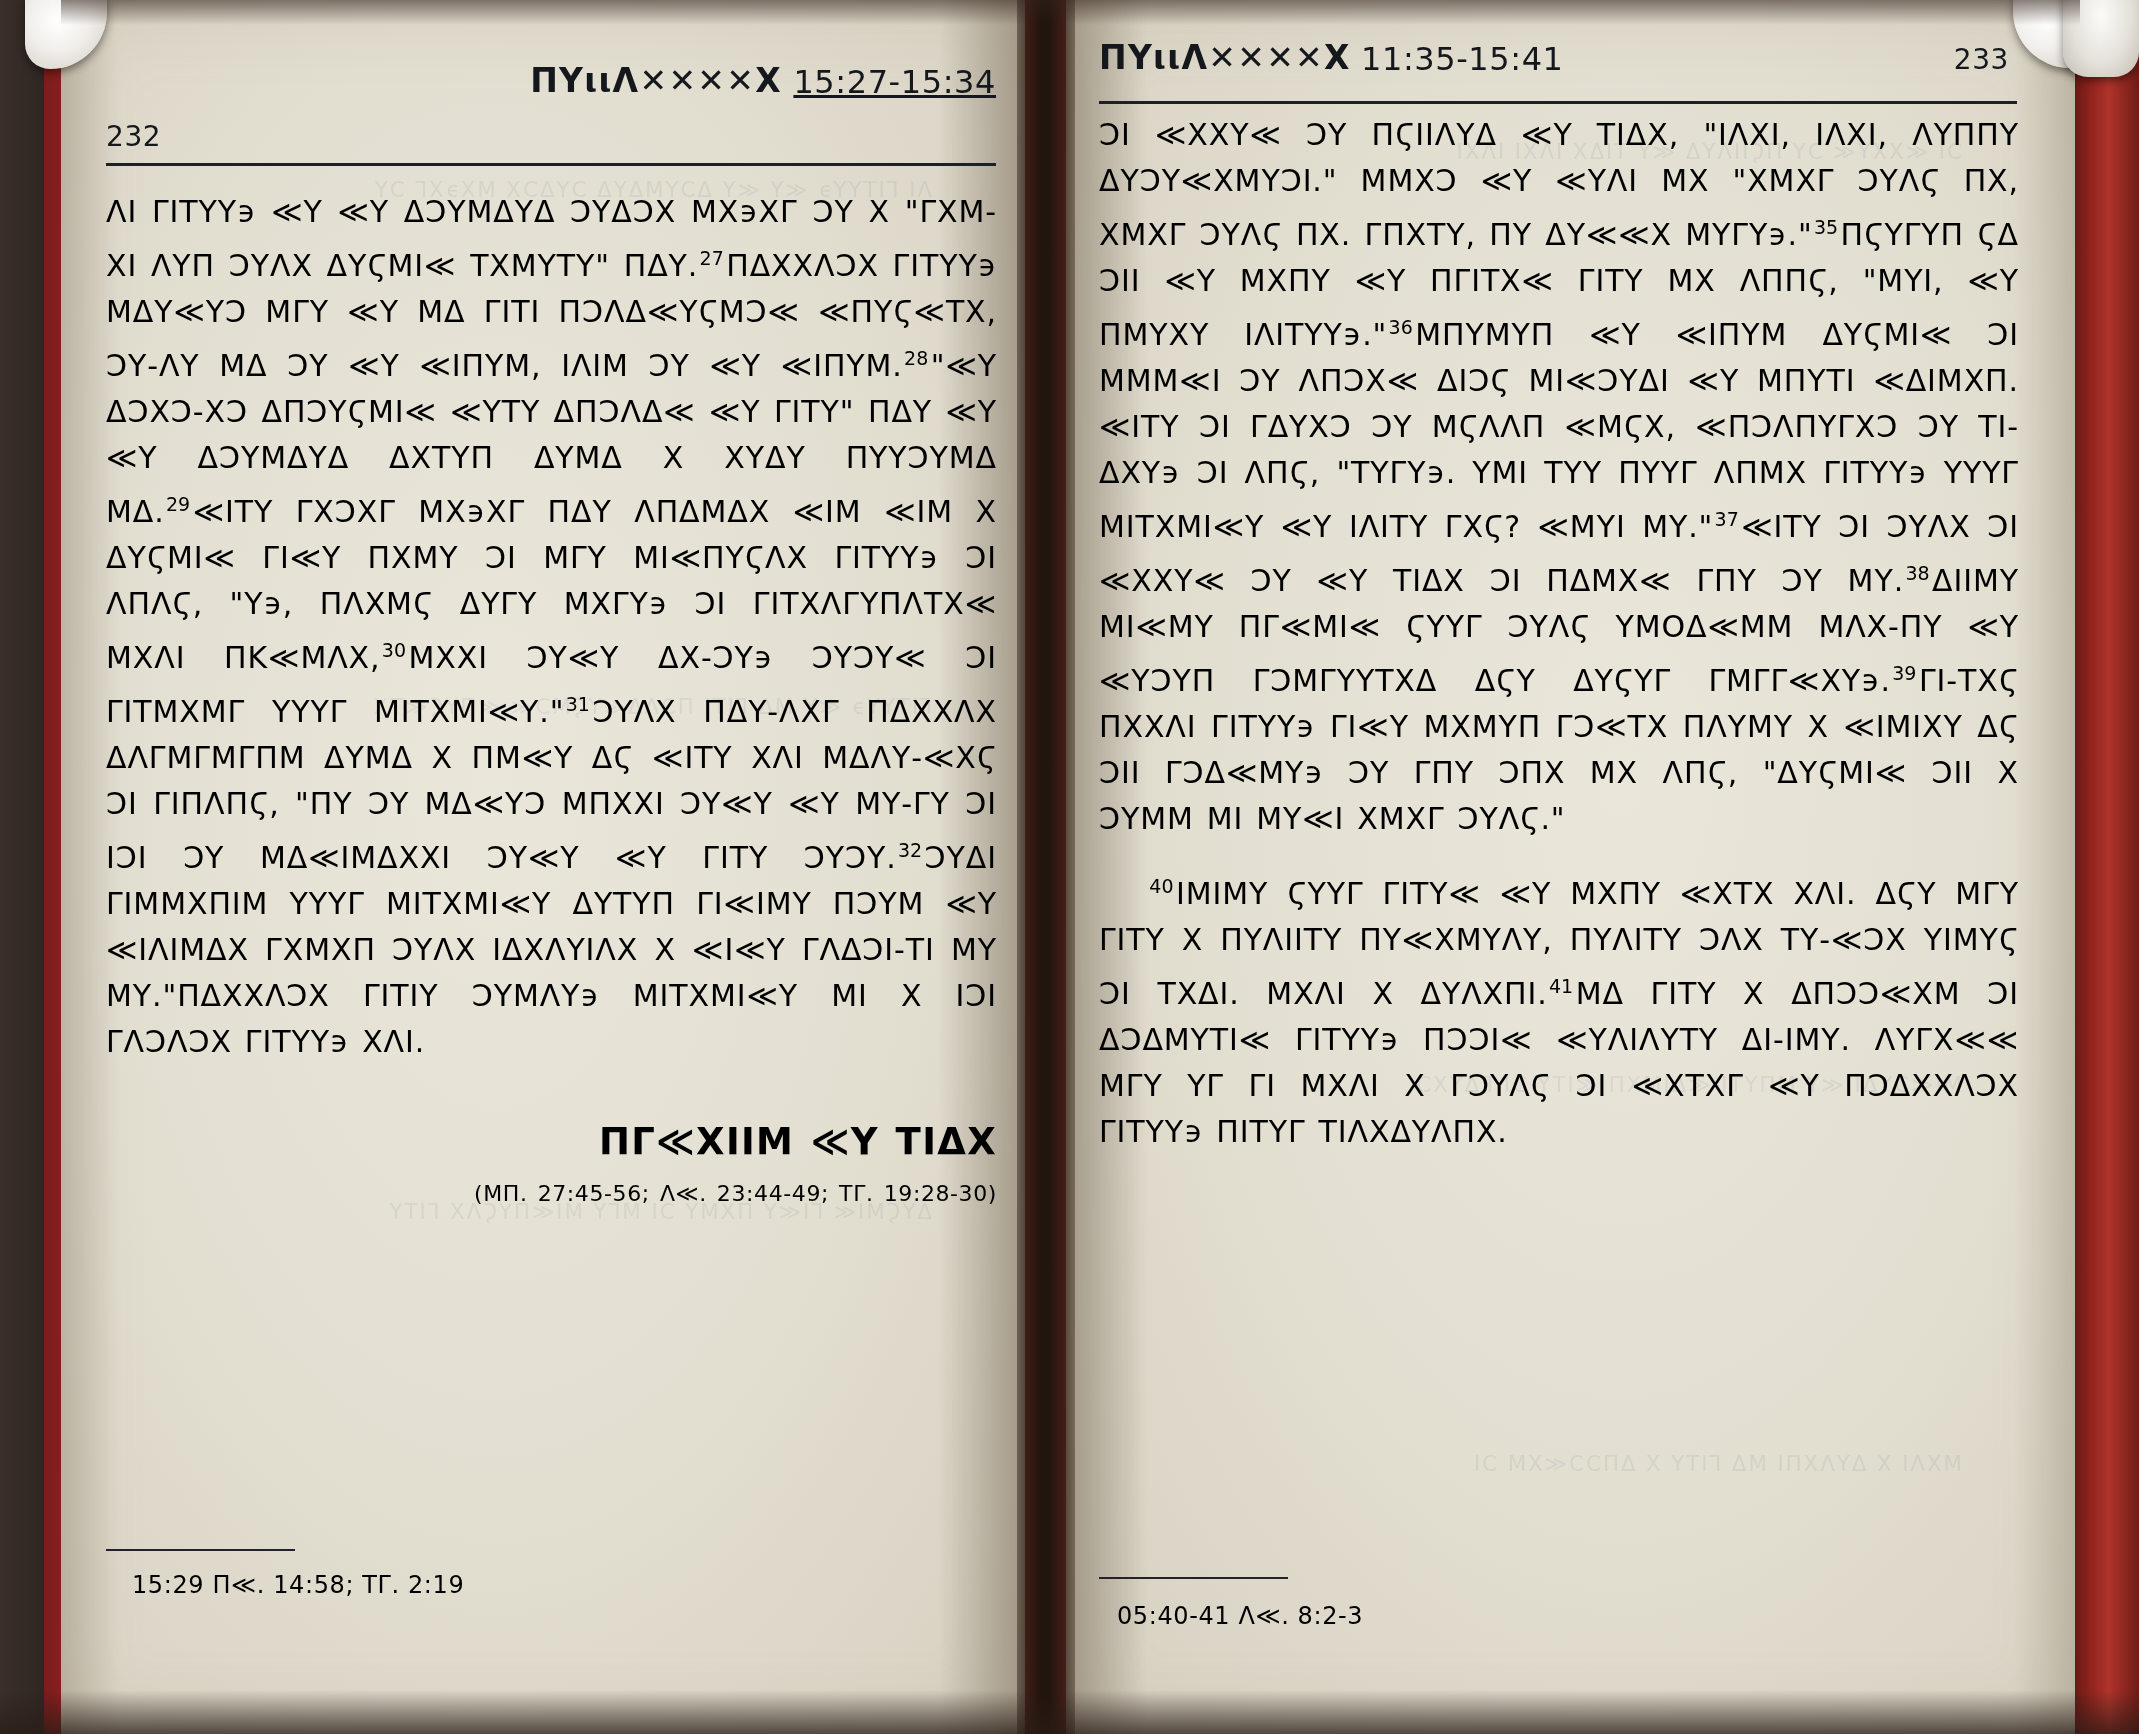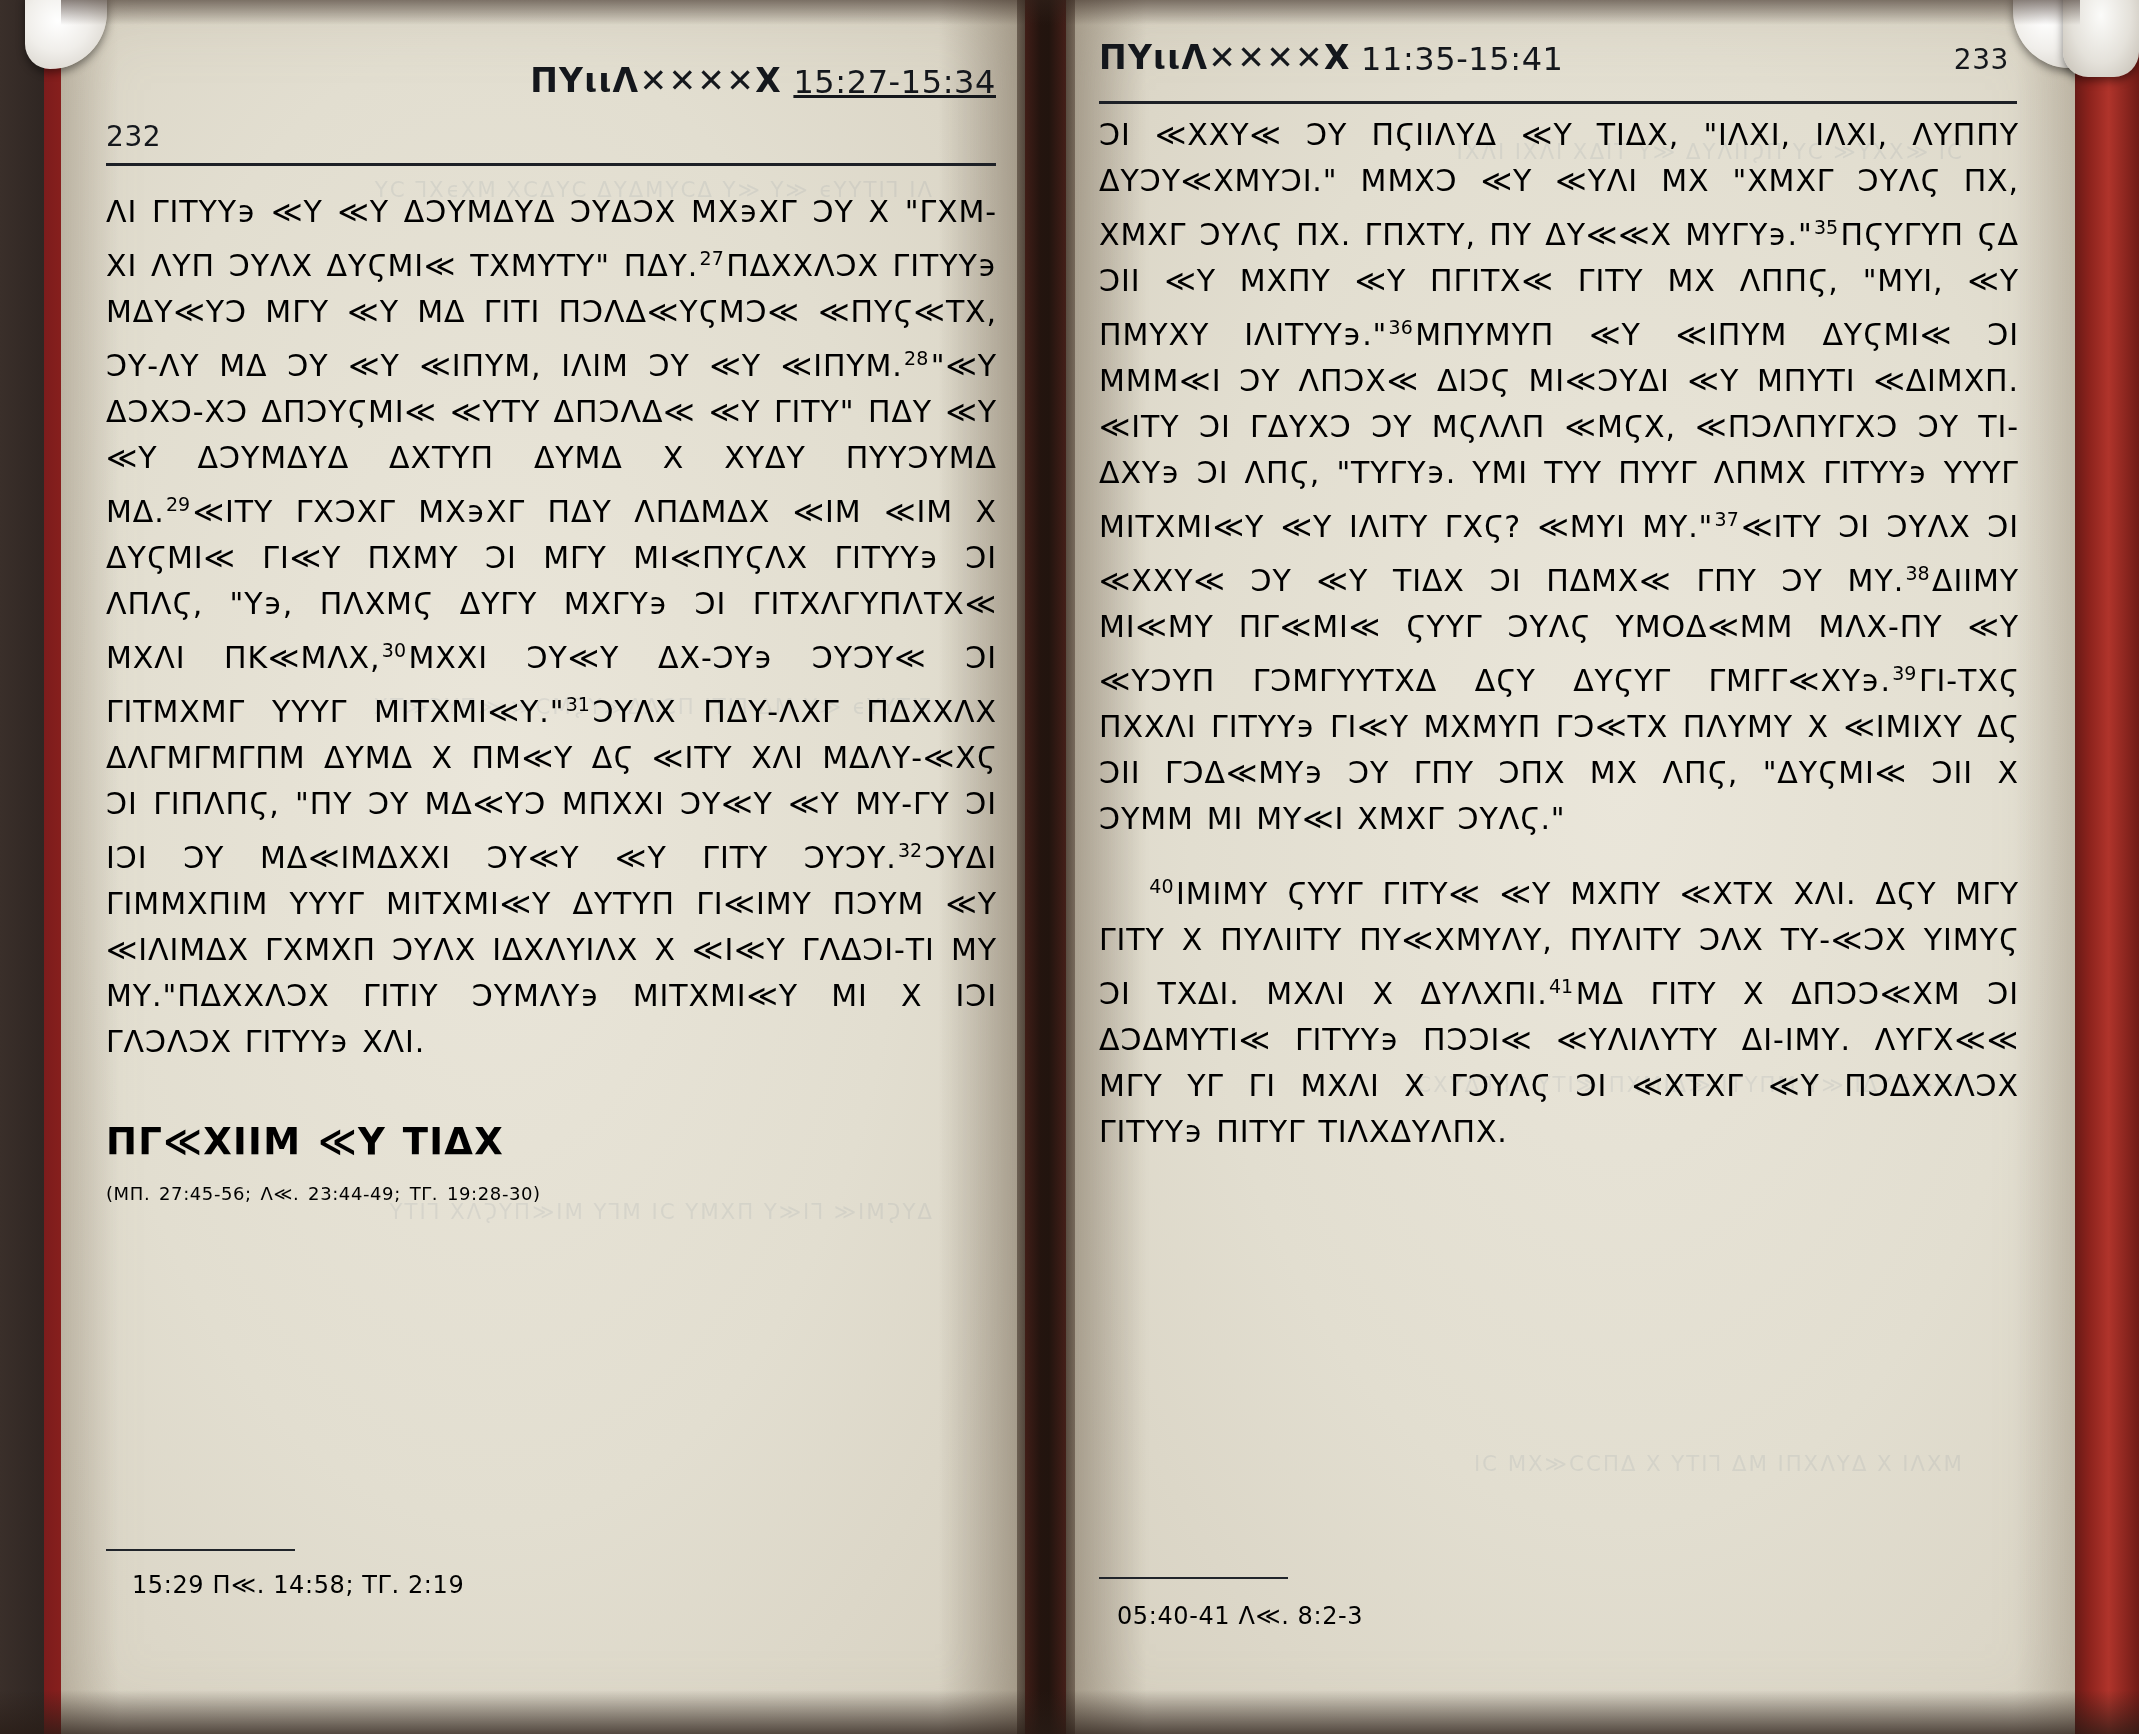--- a/index.html
+++ b/index.html
@@ -174,28 +174,28 @@
 
   sup.vn {
     font-size: 19px;
     vertical-align: super;
     letter-spacing: 0;
     padding: 0 2.5px 0 1.3px;
   }
 
   .section-head {
     margin: 54px 0 6.3px 0;
-    text-align: left;
+    text-align: right;
     font-size: 37px;
     font-weight: 700;
     letter-spacing: 1.3px;
   }
   .section-sub {
-    text-align: left;
-    font-size: 18px;
+    text-align: right;
+    font-size: 22px;
     letter-spacing: 0.6px;
     margin-bottom: 29px;
   }
 
   
   .fn-rule {
     position: absolute;
     height: 1.9px;
     background: #20242a;
   }

